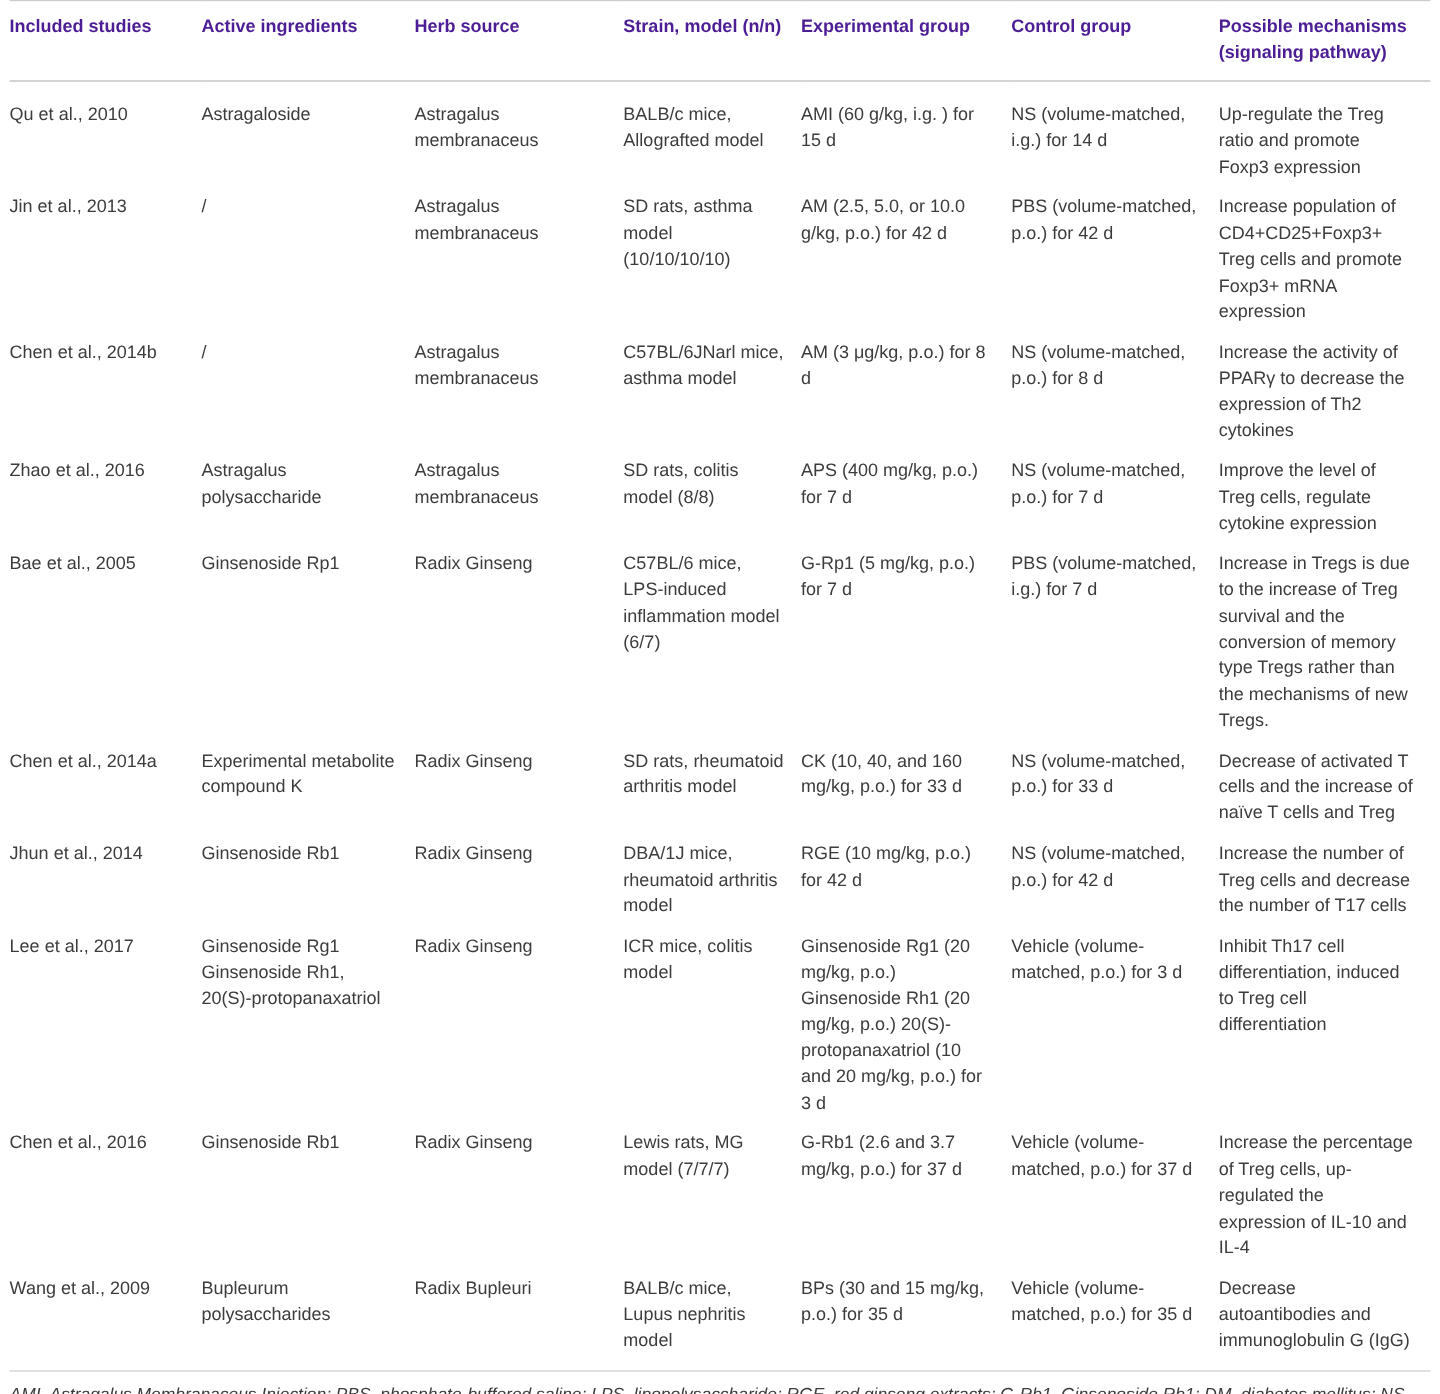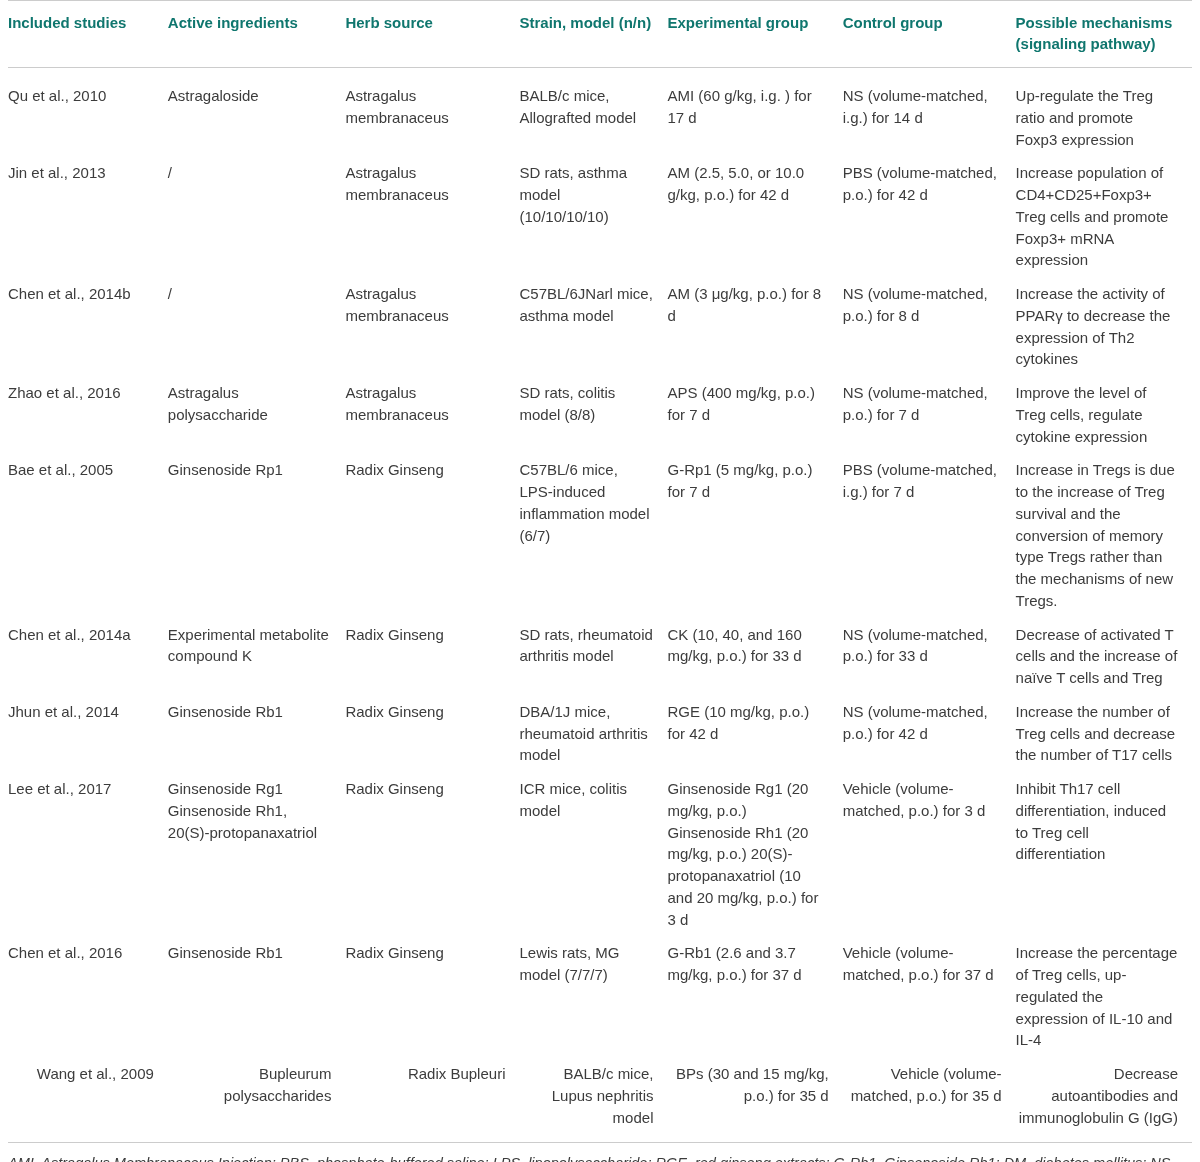--- a/index.html
+++ b/index.html
@@ -24,36 +24,36 @@
   col.c2 { width: 15.0%; }
   col.c3 { width: 14.7%; }
   col.c4 { width: 12.5%; }
   col.c5 { width: 14.8%; }
   col.c6 { width: 14.6%; }
   col.c7 { width: 14.9%; }
   thead th {
     text-align: left;
     font-size: 15px;
     font-weight: bold;
-    color: #0f766e;
+    color: #4c1d95;
     line-height: 1.4;
     vertical-align: top;
     padding: 11px 14px 13px 0;
     border-bottom: 1px solid #cccccc;
   }
   tbody td {
     font-size: 15px;
     line-height: 1.45;
     vertical-align: top;
     padding: 9px 14px 3px 0;
     color: #3c3c3c;
     word-wrap: break-word;
   }
   tbody tr:first-child td { padding-top: 17px; }
-  tbody tr:last-child td { padding-bottom: 14px; text-align: right; }
+  tbody tr:last-child td { padding-bottom: 14px; }
   .footnote {
     border-top: 1px solid #cccccc;
     font-size: 14.5px;
     font-style: italic;
     line-height: 1.55;
     color: #3c3c3c;
     padding: 9px 0 11px 0;
   }
 </style>
 </head>
@@ -80,21 +80,21 @@
           <th>Control group</th>
           <th>Possible mechanisms (signaling pathway)</th>
         </tr>
     </thead>
     <tbody id="table-body">
         <tr>
           <td>Qu et al., 2010</td>
           <td>Astragaloside</td>
           <td>Astragalus membranaceus</td>
           <td>BALB/c mice, Allografted model</td>
-          <td>AMI (60 g/kg, i.g. ) for 17 d</td>
+          <td>AMI (60 g/kg, i.g. ) for 15 d</td>
           <td>NS (volume-matched, i.g.) for 14 d</td>
           <td>Up-regulate the Treg ratio and promote Foxp3 expression</td>
         </tr>
         <tr>
           <td>Jin et al., 2013</td>
           <td>/</td>
           <td>Astragalus membranaceus</td>
           <td>SD rats, asthma model (10/10/10/10)</td>
           <td>AM (2.5, 5.0, or 10.0 g/kg, p.o.) for 42 d</td>
           <td>PBS (volume-matched, p.o.) for 42 d</td>

